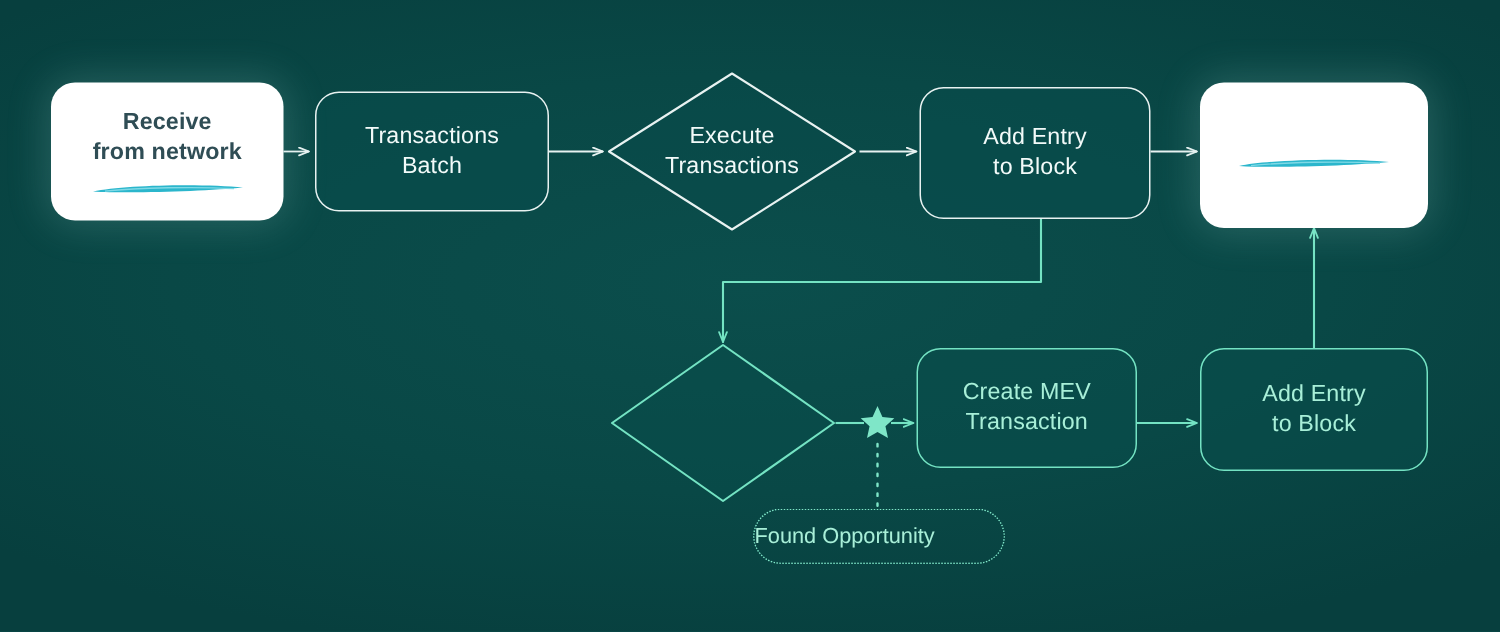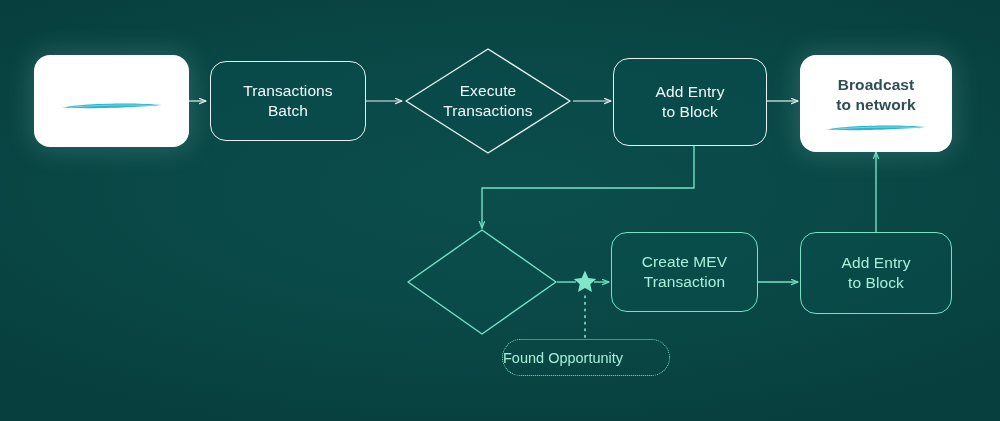--- a/index.html
+++ b/index.html
@@ -153,20 +153,22 @@
     <line x1="594" y1="282" x2="609" y2="282" stroke="#74e3c3" stroke-width="1.4" marker-end="url(#ar-m)"></line>
 
     <line x1="758" y1="282" x2="798" y2="282" stroke="#74e3c3" stroke-width="1.4" marker-end="url(#ar-m)"></line>
 
     <path d="M876,232 L876,152" fill="none" stroke="#74e3c3" stroke-width="1.4" stroke-linecap="round" marker-end="url(#ar-m)"></path>
 
     <path d="M585,296 L585,340" fill="none" stroke="#7fe6c8" stroke-width="1.6" stroke-linecap="round" stroke-dasharray="1.6 5"></path>
   </svg>
 
   <div class="node card-white" style="left:34px; top:55px; width:155px; height:92px;">
+    <div class="label">Receive
+from network</div>
     <svg class="swoosh" viewBox="0 0 104 9" xmlns="http://www.w3.org/2000/svg">
       <path d="M2,6.6 C22,2.2 76,1.2 102,4.0 C78,6.4 26,8.2 2,6.6 Z" fill="#2bb6cc"></path>
       <path d="M10,6.4 C32,4.0 72,3.4 96,4.8" fill="none" stroke="#7fd9e6" stroke-width="0.9"></path>
     </svg>
   </div>
 
   <div class="node card-outline" style="left:210px; top:61px; width:156px; height:80px;">
     <div class="label">Transactions
 Batch</div>
   </div>
@@ -178,22 +180,20 @@
     <div class="label">Execute
 Transactions</div>
   </div>
 
   <div class="node card-outline" style="left:613px; top:58px; width:154px; height:88px;">
     <div class="label">Add Entry
 to Block</div>
   </div>
 
   <div class="node card-white" style="left:800px; top:55px; width:152px; height:97px;">
-    <div class="label">Broadcast
-to network</div>
     <svg class="swoosh" viewBox="0 0 104 9" xmlns="http://www.w3.org/2000/svg">
       <path d="M2,6.6 C22,2.2 76,1.2 102,4.0 C78,6.4 26,8.2 2,6.6 Z" fill="#2bb6cc"></path>
       <path d="M10,6.4 C32,4.0 72,3.4 96,4.8" fill="none" stroke="#7fd9e6" stroke-width="0.9"></path>
     </svg>
   </div>
 
   <div class="node diamond diamond-mint" style="left:406px; top:228px; width:152px; height:108px;">
     <svg viewBox="0 0 152 108" preserveAspectRatio="none" xmlns="http://www.w3.org/2000/svg">
       <path d="M76,2 L150,54 L76,106 L2,54 Z" fill="rgba(8,78,76,.45)" stroke="#74e3c3" stroke-width="1.4" stroke-linejoin="round"></path>
     </svg>

